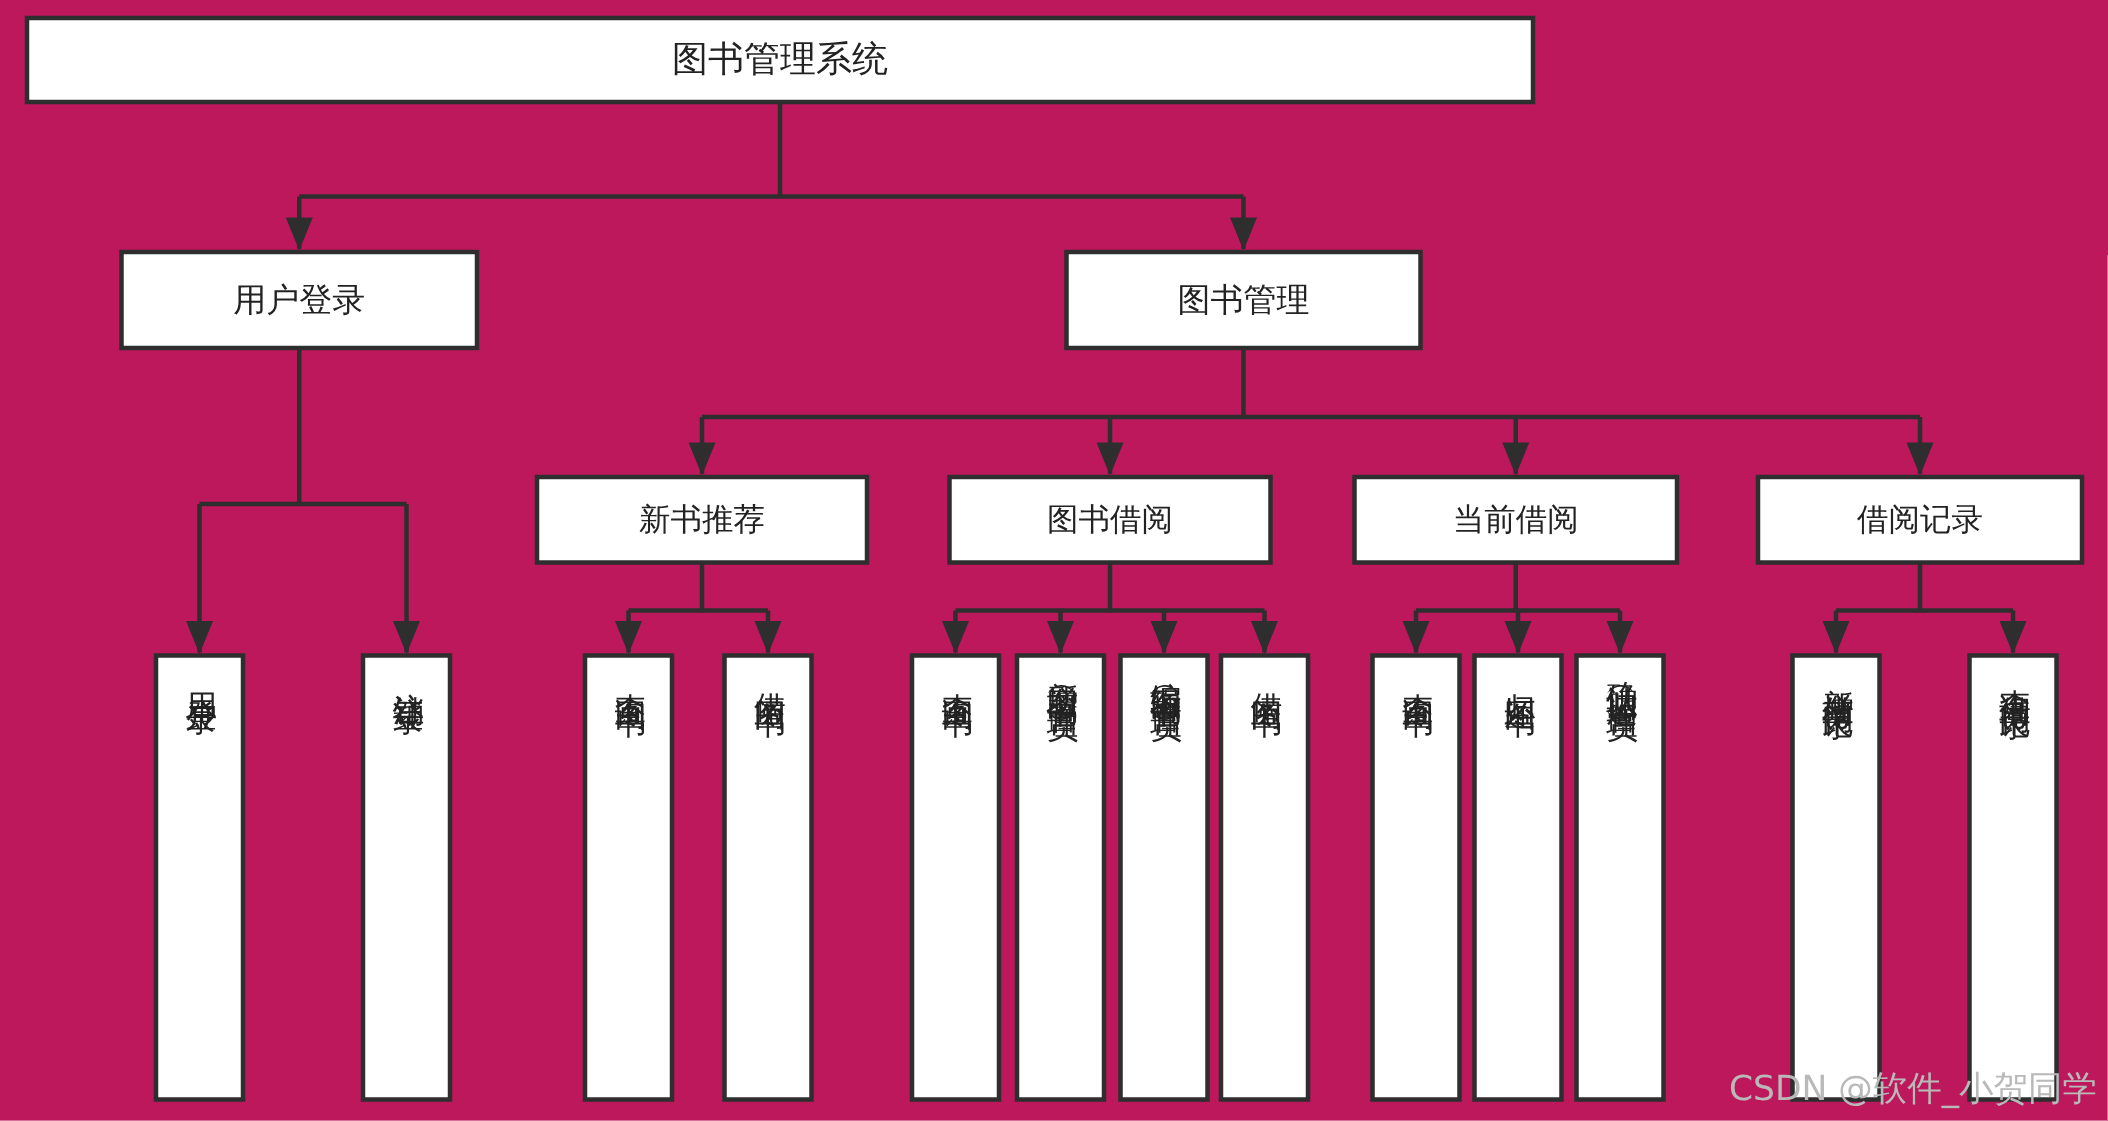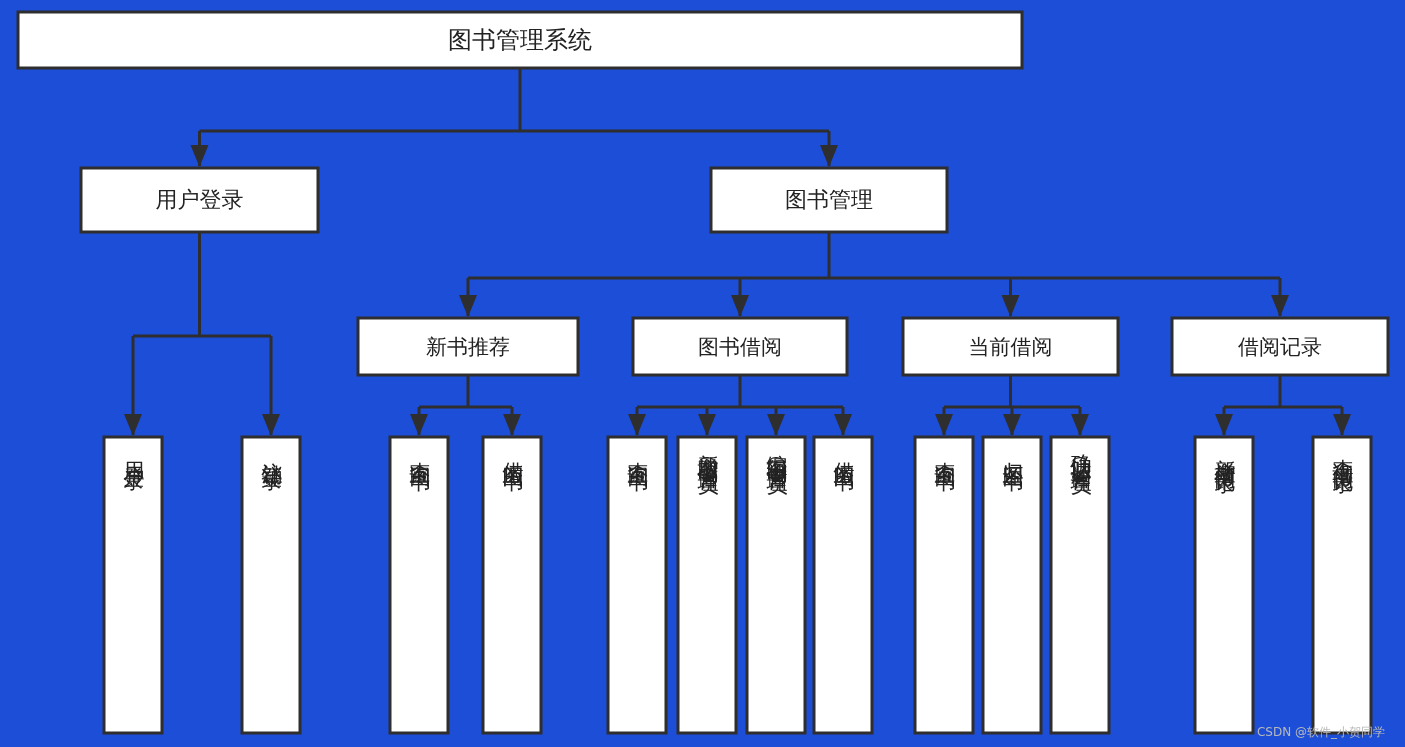--- a/index.html
+++ b/index.html
@@ -1,30 +1,30 @@
 <!DOCTYPE html>
 <html><head>
 <meta charset="utf-8">
 <style>
   html,body{margin:0;padding:0;background:#ffffff;}
   body{width:1405px;height:747px;overflow:hidden;
        font-family:"DejaVu Sans","Liberation Sans",sans-serif;}
-  #diagram{position:relative;width:1405px;height:747px;background:#1d4ed8;text-align:center;}
+  #diagram{position:relative;width:1405px;height:747px;background:#be185d;text-align:center;}
   svg{position:absolute;top:0;left:0;width:1405px;height:747px;display:block;}
   .node-box{fill:#ffffff;stroke:#2e2e2e;stroke-width:3;}
   .conn{stroke:#2e2e2e;stroke-width:3;fill:none;}
   .arrow-head{fill:#2e2e2e;stroke:none;}
   .node-label{font-family:"DejaVu Sans","Liberation Sans",sans-serif;
               fill:#222;text-anchor:middle;dominant-baseline:middle;}
   .lvl0-label{font-size:24px;}
   .lvl1-label{font-size:22px;}
   .lvl2-label{font-size:21px;}
   .leaf-label{font-size:21px;writing-mode:vertical-rl;text-orientation:upright;
               letter-spacing:3px;}
-  .watermark{position:absolute;right:20px;bottom:6px;font-size:12px;
+  .watermark{position:absolute;right:7px;bottom:6px;font-size:23px;
              color:#b9b9b9;font-family:"DejaVu Sans","Liberation Sans",sans-serif;
              white-space:nowrap;}
 </style>
 </head>
 <body>
 
 <div id="diagram">
   <svg id="tree-svg" viewBox="0 0 1405 747">
     <g id="connectors">
         <line x1="520" y1="68" x2="520" y2="131" class="conn"></line>

